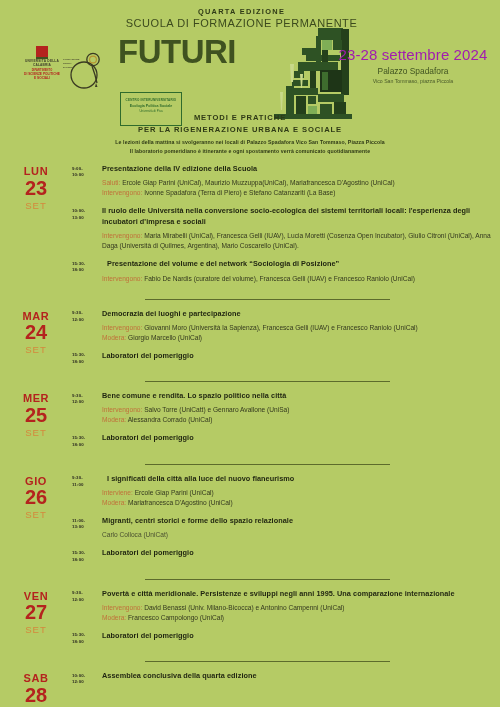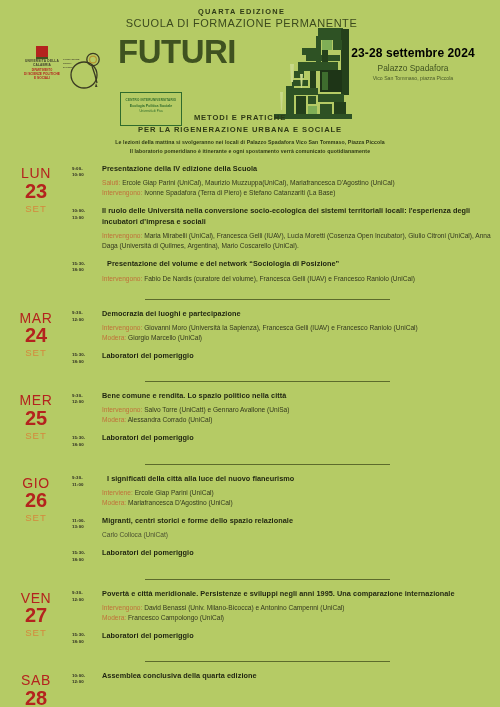--- a/index.html
+++ b/index.html
@@ -53,40 +53,40 @@
     border:1px solid #2f6b2c; background:transparent; text-align:center;
     padding-top:5px;
   }
   .logo-box .b1 { font-size:3px; font-weight:bold; color:#2f6b2c; letter-spacing:0.2px; line-height:1.45;}
   .logo-box .b2 { font-size:3.6px; font-weight:bold; color:#2f6b2c; margin-top:1.5px;}
   .logo-box .b3 { font-size:3px; color:#2f6b2c; margin-top:1.5px;}
 
   
   .venue { position:absolute; right:12px; top:44px; width:150px; text-align:center; }
   .venue .city { font-size:12.4px; color:#3f5220; letter-spacing:0.2px; }
-  .venue .dates { font-size:12px; font-weight:bold; color:#000000; margin-top:2px; letter-spacing:0.1px;}
+  .venue .dates { font-size:15px; font-weight:normal; color:#a21caf; margin-top:2px; letter-spacing:0.1px;}
   .venue .place { font-size:8.4px; color:#3f5220; margin-top:3px; }
   .venue .addr { font-size:5.2px; color:#4a5a2a; margin-top:2px; }
 
   
   .sub-wrap { position:absolute; top:113px; left:0; width:480px; text-align:center; }
   .sub1 { font-size:7.6px; font-weight:bold; letter-spacing:0.9px; color:#2f3a16; }
   .sub2 { font-size:7.6px; font-weight:bold; letter-spacing:0.9px; color:#2f3a16; margin-top:3px;}
 
   .note-wrap { position:absolute; top:138px; left:0; width:500px; text-align:center; }
   .note { font-size:5.2px; font-weight:bold; color:#2f3a16; line-height:1.75; letter-spacing:0.1px;}
 
   
   .schedule { position:relative; width:500px; padding-top:4px; }
 
   .day { position:relative; display:block; width:500px; }
   .day-inner { display:flex; }
 
   .date-col { width:72px; flex:0 0 72px; text-align:center; padding-top:2px; }
-  .date-dow { font-size:14px; font-weight:normal; color:#b4231e; letter-spacing:0.6px; line-height:1.05;}
+  .date-dow { font-size:11px; font-weight:bold; color:#b4231e; letter-spacing:0.6px; line-height:1.05;}
   .date-num { font-size:20px; font-weight:bold; color:#b4231e; line-height:1.05; margin-top:0px;}
   .date-mon { font-size:9.6px; color:#d4883c; letter-spacing:1px; line-height:1.15; margin-top:1px;}
 
   .events-col { flex:1; padding-right:8px; }
 
   .event { display:flex; margin-bottom:8px; }
   .time-col { width:30px; flex:0 0 30px; padding-top:1.5px; }
   .time-txt { font-size:4.4px; font-weight:bold; color:#2b2b20; line-height:1.55; letter-spacing:0.1px;}
   .body-col { flex:1; }
 

